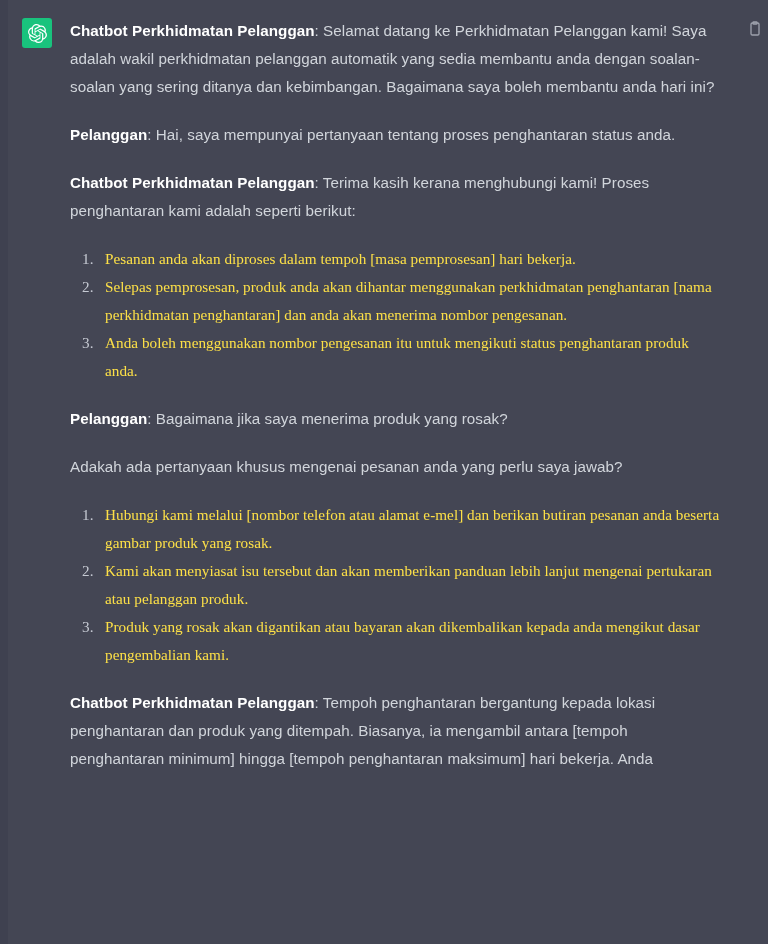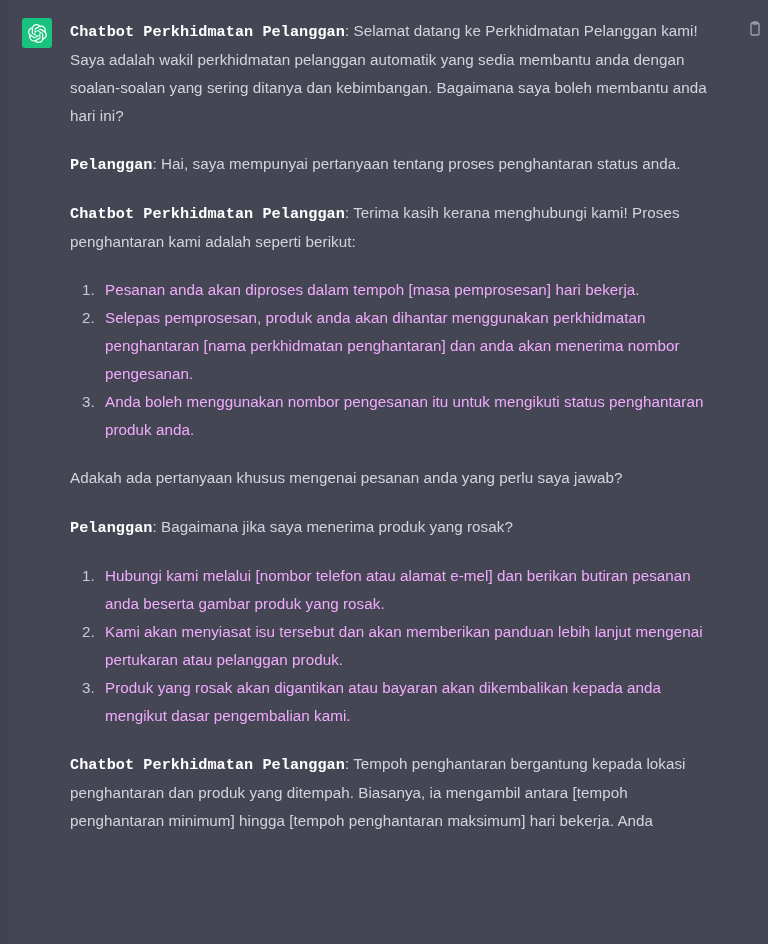--- a/index.html
+++ b/index.html
@@ -77,38 +77,38 @@
     line-height: 28px;
     margin-bottom: 20px;
     letter-spacing: .05px;
   }
 
   p.para:last-child { margin-bottom: 12px; }
 
   .speaker {
     color: #ffffff;
     font-weight: bold;
-    font-family: Liberation Mono, monospace;
   }
 
   ol.steps {
     list-style: none;
     counter-reset: step;
     margin: 0 0 20px 0;
     padding: 0;
   }
 
   ol.steps > li {
     counter-increment: step;
     position: relative;
-    color: #f0abfc;
+    color: #fde047;
     font-size: 15.2px;
     line-height: 28px;
     padding-left: 35px;
     letter-spacing: .05px;
+    font-family: Liberation Serif, serif;
   }
 
   ol.steps > li::before {
     content: counter(step) ".";
     position: absolute;
     left: 12px;
     top: 0;
     color: #c6cad3;
     font-size: 15.2px;
     line-height: 28px;
@@ -138,23 +138,23 @@
       <p class="para"><span class="speaker">Pelanggan</span><span>: </span><span>Hai, saya mempunyai pertanyaan tentang proses penghantaran status anda.</span></p>
 
       <p class="para"><span class="speaker">Chatbot Perkhidmatan Pelanggan</span><span>: </span><span>Terima kasih kerana menghubungi kami! Proses penghantaran kami adalah seperti berikut:</span></p>
 
       <ol class="steps">
         <li>Pesanan anda akan diproses dalam tempoh [masa pemprosesan] hari bekerja.</li>
         <li>Selepas pemprosesan, produk anda akan dihantar menggunakan perkhidmatan penghantaran [nama perkhidmatan penghantaran] dan anda akan menerima nombor pengesanan.</li>
         <li>Anda boleh menggunakan nombor pengesanan itu untuk mengikuti status penghantaran produk anda.</li>
       </ol>
 
+      <p class="para"><span class="speaker">Pelanggan</span><span>: </span><span>Bagaimana jika saya menerima produk yang rosak?</span></p>
+
       <p class="para"><span class="speaker"></span><span></span><span>Adakah ada pertanyaan khusus mengenai pesanan anda yang perlu saya jawab?</span></p>
-
-      <p class="para"><span class="speaker">Pelanggan</span><span>: </span><span>Bagaimana jika saya menerima produk yang rosak?</span></p>
 
 
       <ol class="steps">
         <li>Hubungi kami melalui [nombor telefon atau alamat e-mel] dan berikan butiran pesanan anda beserta gambar produk yang rosak.</li>
         <li>Kami akan menyiasat isu tersebut dan akan memberikan panduan lebih lanjut mengenai pertukaran atau pelanggan produk.</li>
         <li>Produk yang rosak akan digantikan atau bayaran akan dikembalikan kepada anda mengikut dasar pengembalian kami.</li>
       </ol>
 
 
       <p class="para"><span class="speaker">Chatbot Perkhidmatan Pelanggan</span><span>: </span><span>Tempoh penghantaran bergantung kepada lokasi penghantaran dan produk yang ditempah. Biasanya, ia mengambil antara [tempoh penghantaran minimum] hingga [tempoh penghantaran maksimum] hari bekerja. Anda</span></p>

